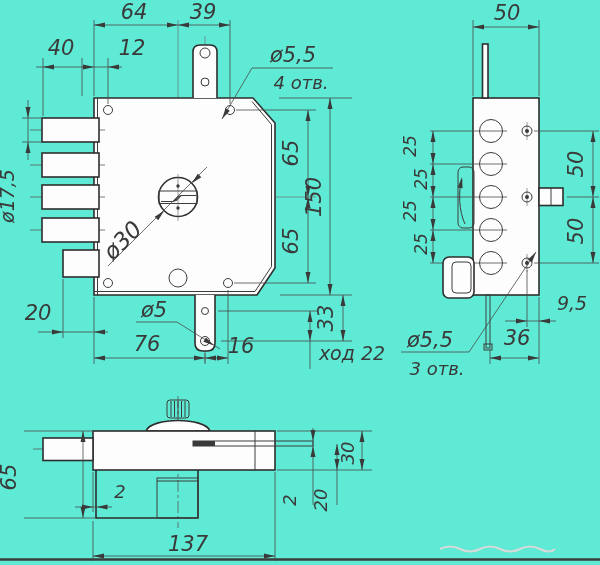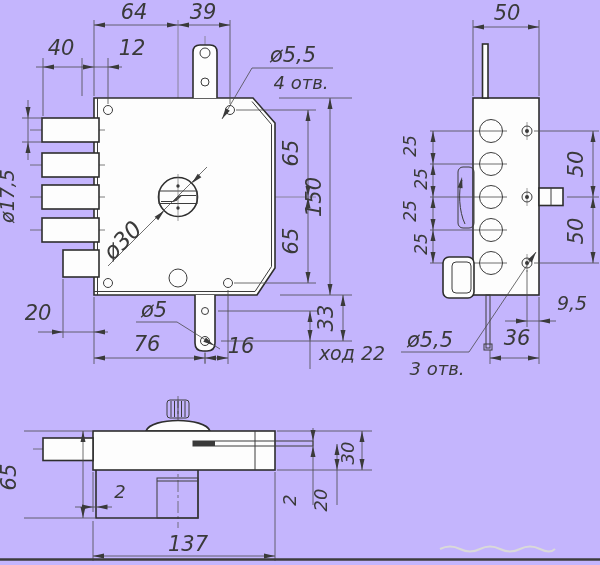--- a/index.html
+++ b/index.html
@@ -1,16 +1,16 @@
 <!DOCTYPE html>
 <html><head>
 <meta charset="utf-8">
 <style>
   html,body{margin:0;padding:0;background:#ffffff;}
-  .stage{position:relative;width:600px;height:565px;background:#c4b5fd;overflow:hidden;}
+  .stage{position:relative;width:600px;height:565px;background:#5eead4;overflow:hidden;}
   svg{position:absolute;left:0;top:0;}
   text{font-family:"DejaVu Sans",sans-serif;font-style:italic;fill:#3a3a3a;}
   .outline{stroke:#2e2e2e;stroke-width:1.6;fill:none;}
   .outlineF{stroke:#2e2e2e;stroke-width:1.6;fill:#fdfdfd;}
   .thin{stroke:#3c3c3c;stroke-width:1;fill:none;}
   .dim{stroke:#4a4a4a;stroke-width:0.8;fill:none;}
   .cl{stroke:#5a5a5a;stroke-width:0.8;fill:none;stroke-dasharray:12 3 3 3;}
   .axis{stroke:#6a6a6a;stroke-width:0.65;fill:none;}
   .t21{font-size:21px;}
   .t19{font-size:19px;}

